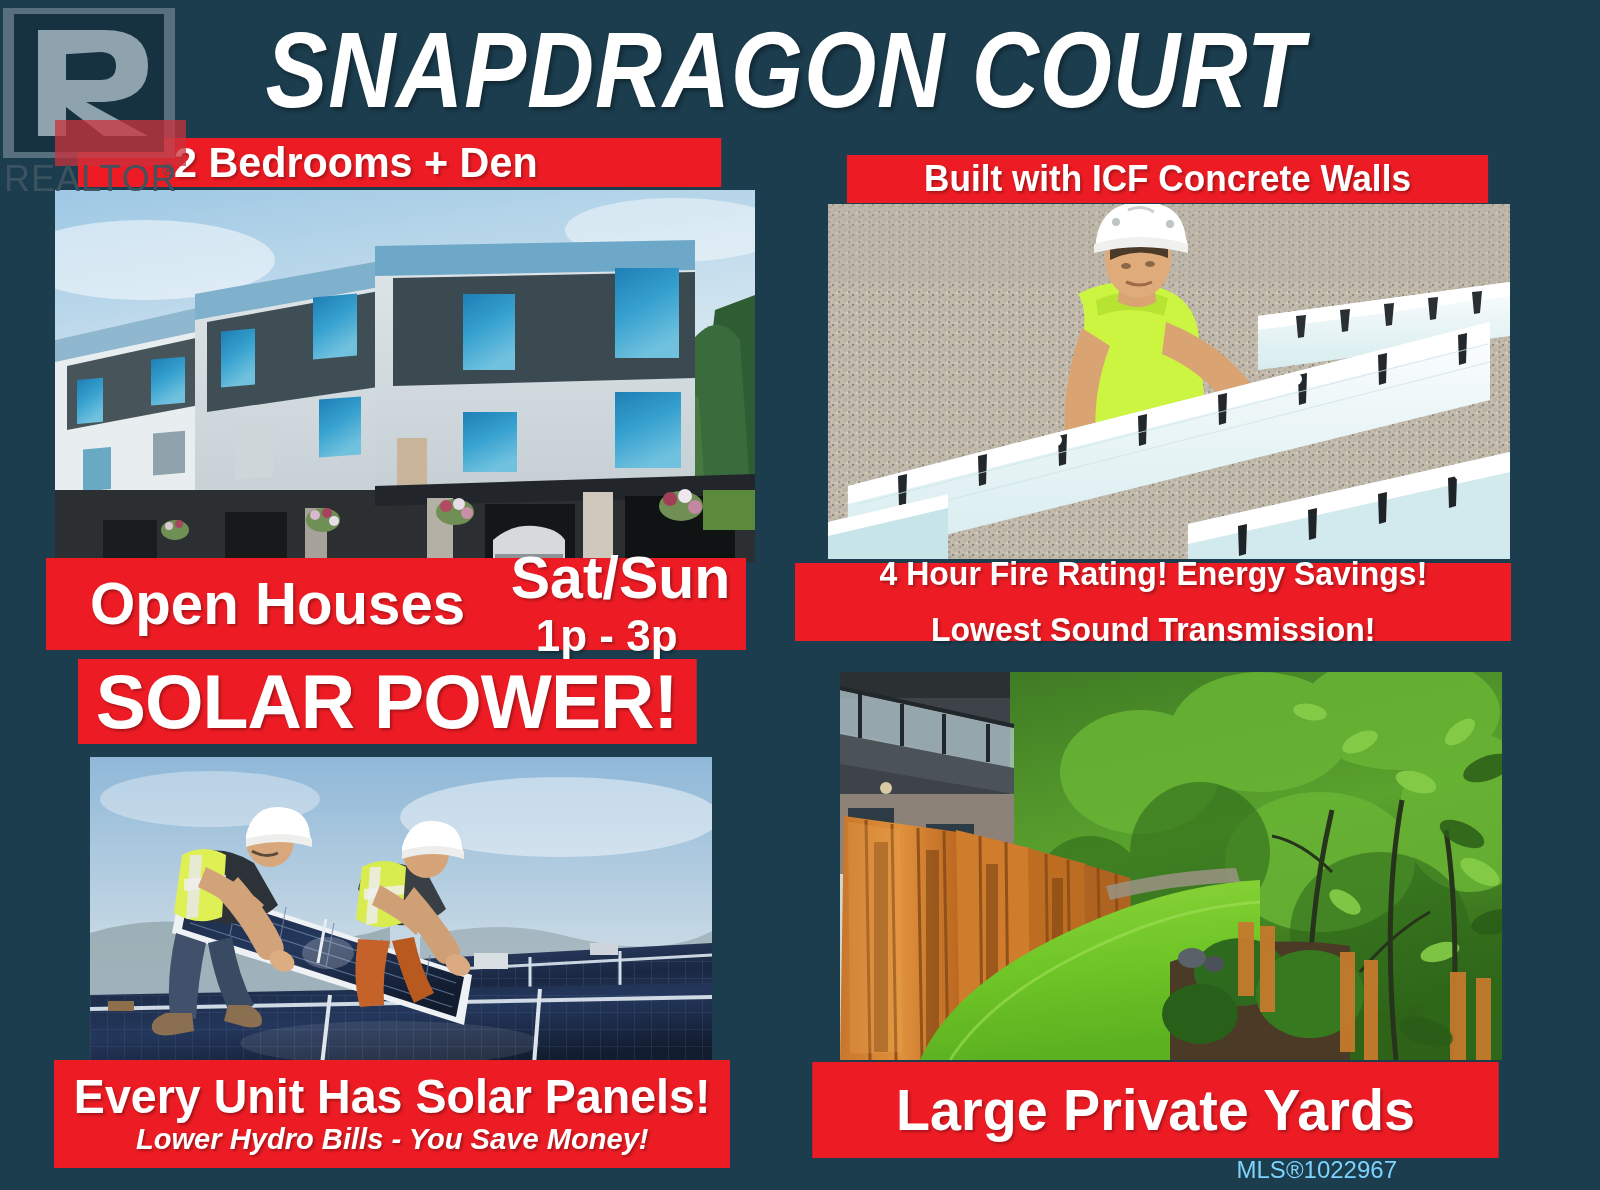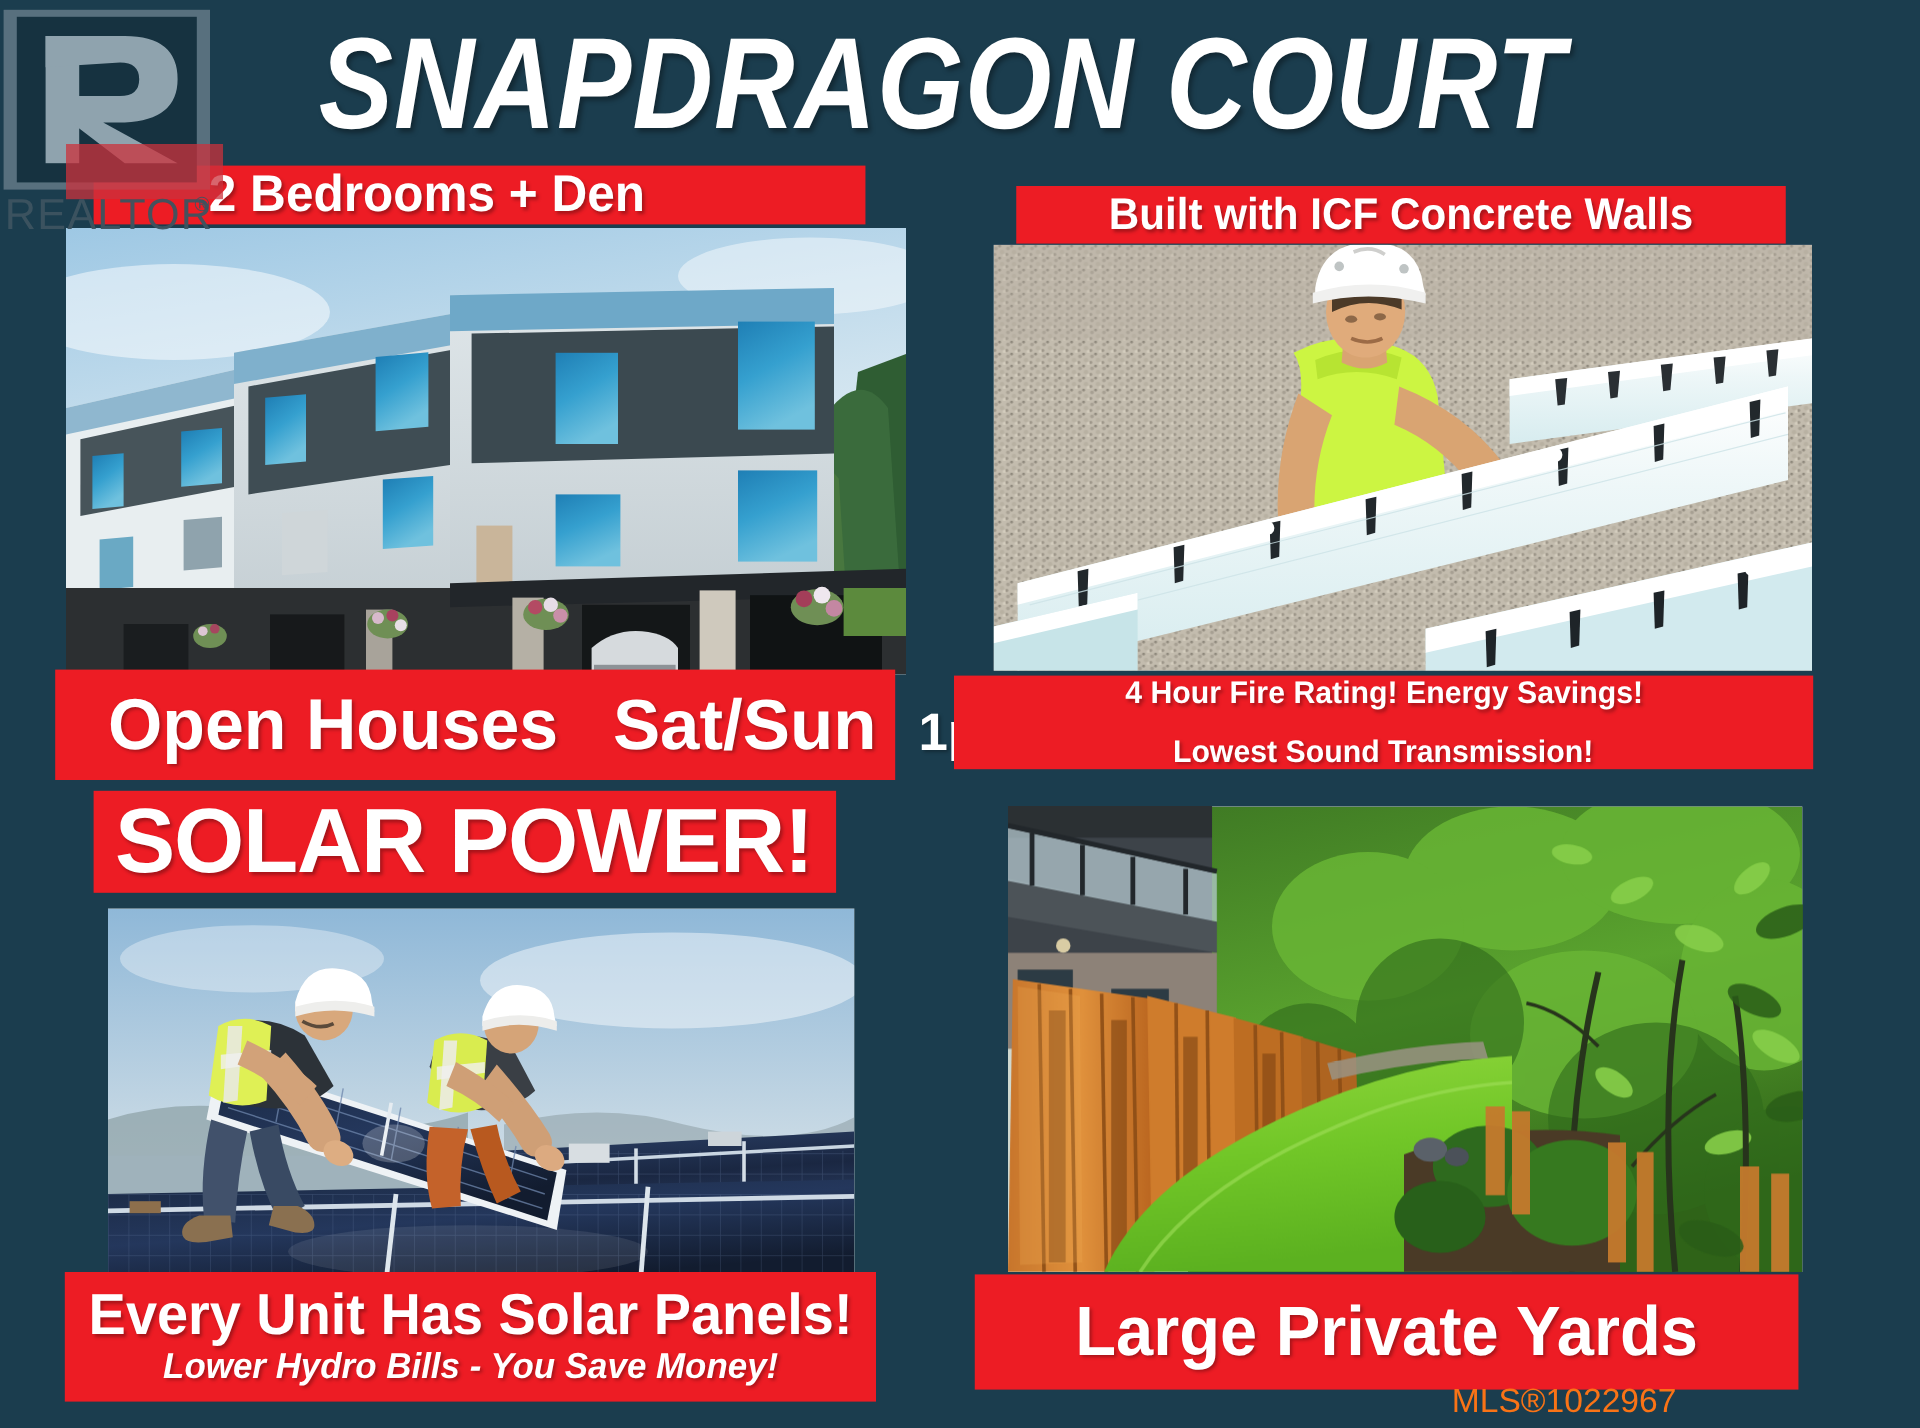--- a/index.html
+++ b/index.html
@@ -66,33 +66,33 @@
     padding-left: 44px;
     justify-content: flex-start;
   }
   .bn-open .oh-main {
     font-size: 60px; font-weight: bold;
     transform: scaleX(0.97); transform-origin: left center;
     white-space: nowrap;
   }
   .bn-open .oh-when {
     margin-left: 34px;
-    display: flex; flex-direction: row; align-items: flex-end;
+    display: flex; flex-direction: column; align-items: flex-start;
     line-height: 0.93;
     gap: 10px;
   }
   .bn-open .oh-days { font-size: 59px; font-weight: bold; white-space: nowrap; }
   .bn-open .oh-time { font-size: 44px; font-weight: bold; white-space: nowrap; margin-left: 25px; }
 
   
   .bn-fire {
     left: 795px; top: 563px; width: 716px; height: 78px;
     flex-direction: column; justify-content: center; align-items: center;
     text-align: center;
-    font-size: 26px; font-weight: bold;
+    font-size: 33px; font-weight: bold;
     line-height: 1.12;
     gap: 19px;
   }
   .bn-fire span { display: block; white-space: nowrap; transform: scaleX(0.97); }
 
   
   .bn-solar {
     left: 78px; top: 659px; width: 625px; height: 85px;
     padding-left: 18px;
     font-size: 76px; font-weight: bold; letter-spacing: -1px;
@@ -142,22 +142,22 @@
     left: 0px; top: 8px;
     width: 186px; height: 208px;
     pointer-events: none;
   }
   .realtor svg { display: block; }
 
   
   .mls {
     position: absolute;
     right: 8px; bottom: 6px;
-    font-size: 28px;
-    color: #f97316;
+    font-size: 24px;
+    color: #7dd3fc;
     letter-spacing: 0px;
     font-family: "Liberation Sans", sans-serif;
     margin-top: 44px;
   }
 </style>
 </head>
 <body>
 
 <div id="poster">
 

